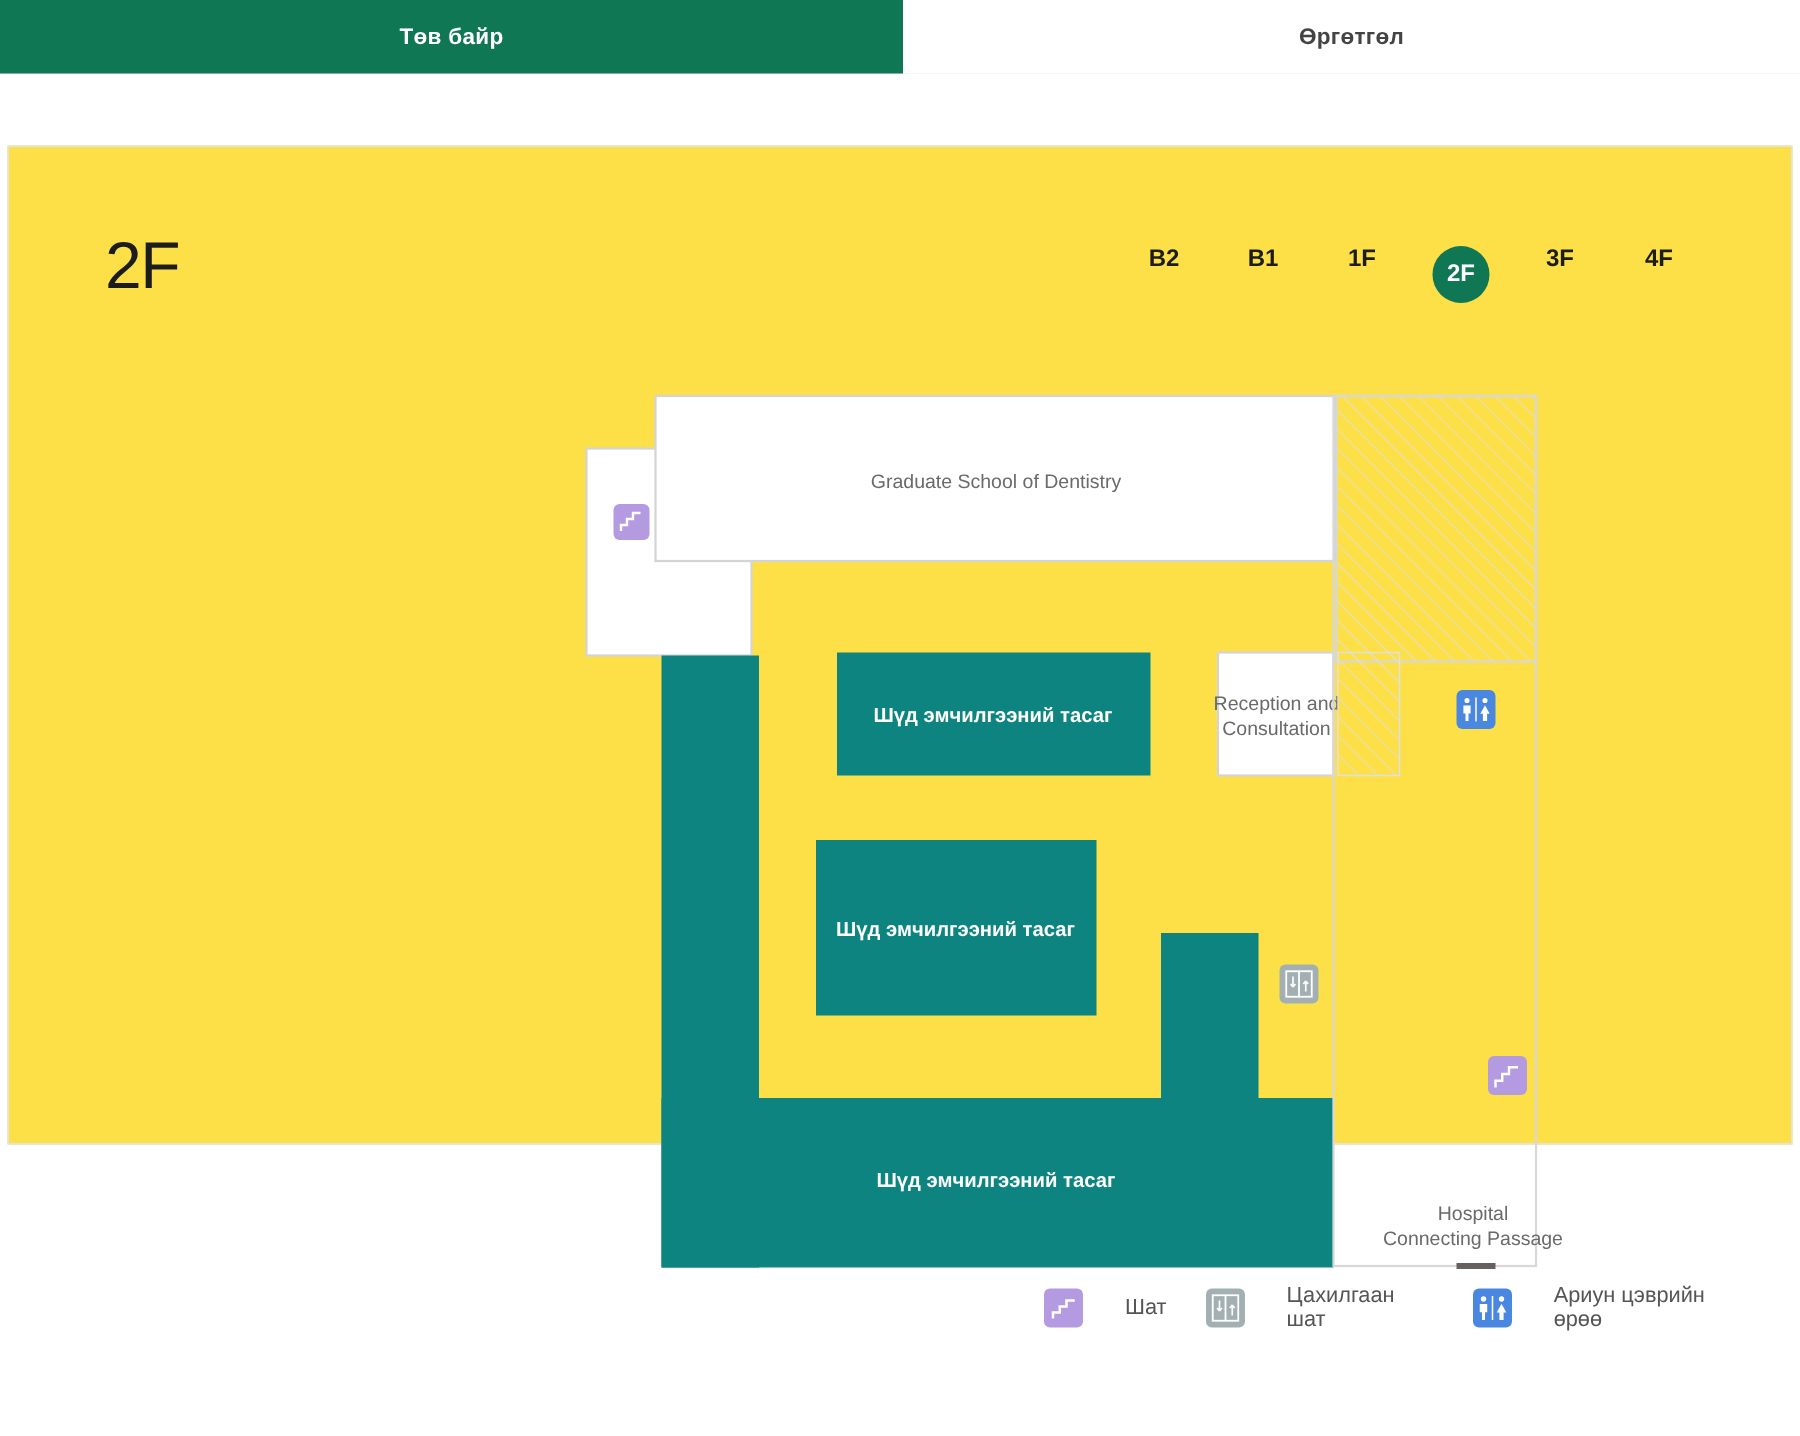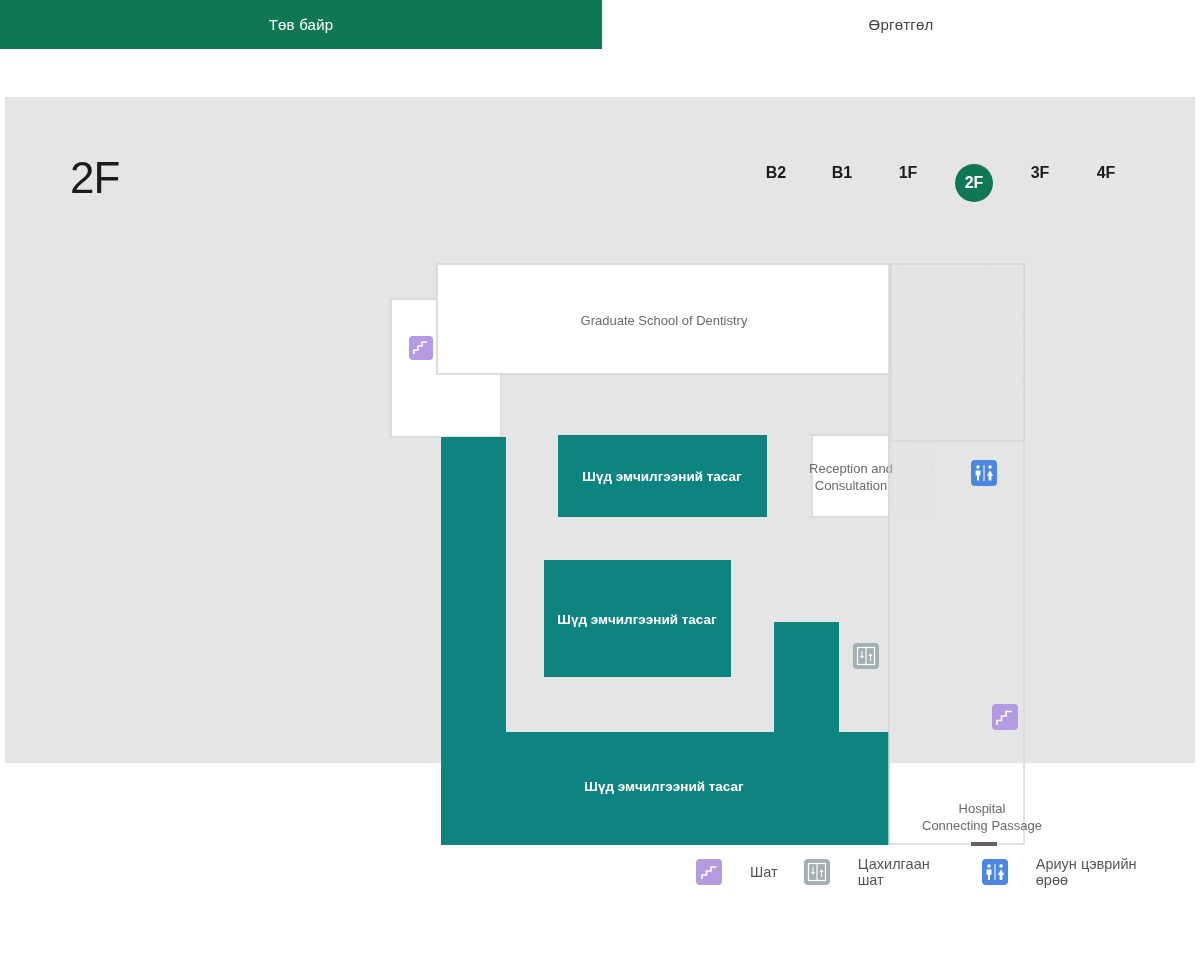--- a/index.html
+++ b/index.html
@@ -23,36 +23,36 @@
     justify-content: center;
     font-size: 15px;
     letter-spacing: 0.2px;
     cursor: pointer;
     height: 49px;
   }
   .tab.active {
     width: 602px;
     background: #0f7754;
     color: #ffffff;
-    font-weight: 400;
+    font-weight: 700;
   }
   .tab.inactive {
     width: 598px;
     background: #ffffff;
     color: #444444;
-    font-weight: 400;
+    font-weight: 700;
   }
 
   
   .panel {
     position: absolute;
     left: 5px; top: 97px;
     width: 1190px; height: 666px;
     border: 1px solid #e2e2e2;
-    background: #e5e5e5;
+    background: #fde047;
   }
 
   .floor-title {
     position: absolute;
     left: 64px; top: 55px;
     font-size: 44px;
     font-weight: 400;
     color: #1c1c1c;
     letter-spacing: -1px;
   }

